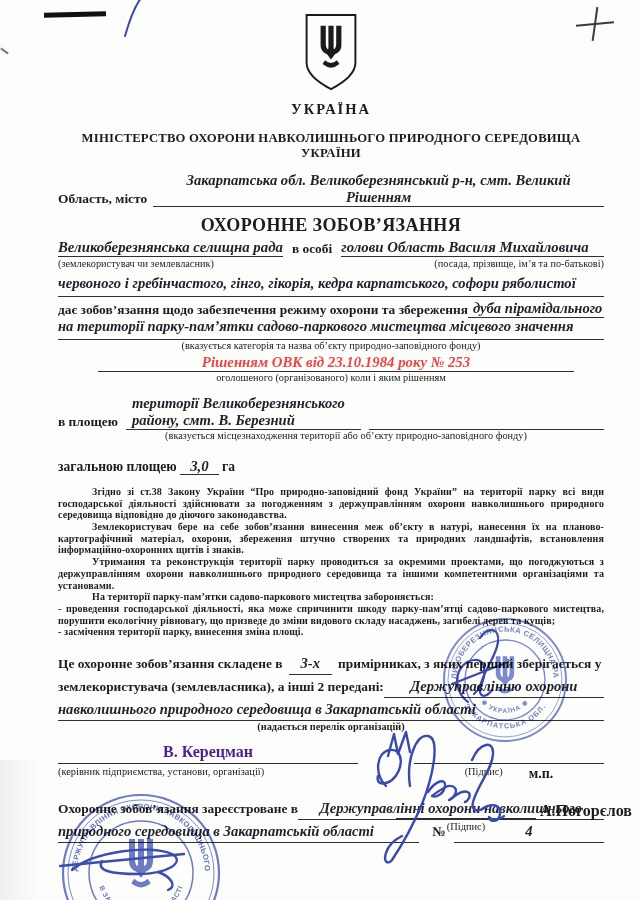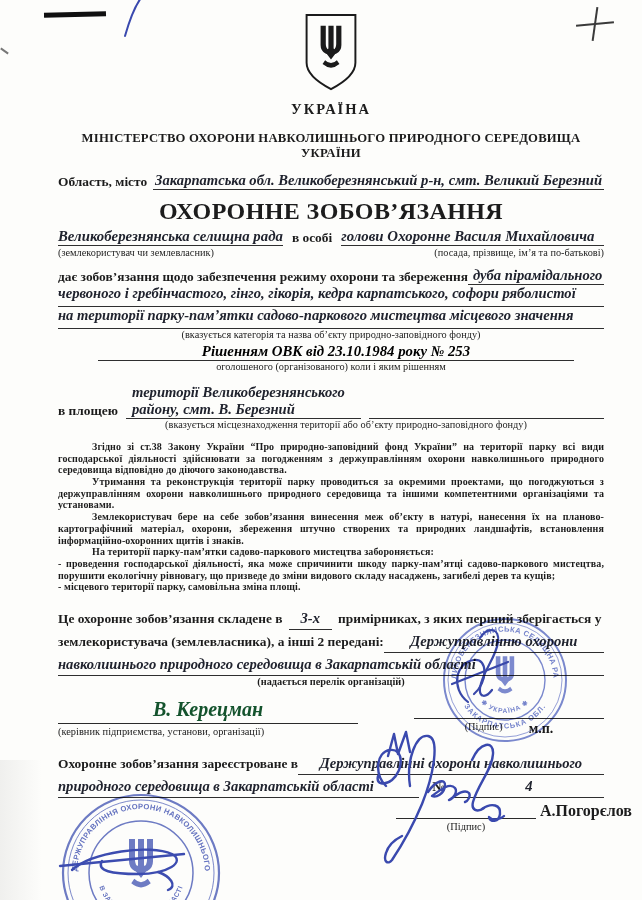--- a/index.html
+++ b/index.html
@@ -20,34 +20,34 @@
   }
   .fline{display:flex;align-items:flex-end;}
   .fill{flex:1;}
 
   
   .emblem-wrap{text-align:center;margin-top:4px;}
   .country{font-weight:bold;font-size:14.5px;letter-spacing:2px;margin-top:3px;}
   .ministry{font-weight:bold;font-size:12.7px;margin-top:13px;letter-spacing:.2px;}
   .region{margin-top:11px;}
   .region .val{flex:1;margin-left:6px;text-align:center;}
-  .doc-title{font-weight:bold;font-size:24px;letter-spacing:.4px;margin-top:8px;}
+  .doc-title{font-weight:bold;font-size:18px;letter-spacing:.4px;margin-top:8px;}
 
   
   .party{margin-top:3px;}
   .party .val{font-size:14.8px;}
   .party .mid{font-weight:bold;font-size:13.4px;padding:0 9px;white-space:nowrap;}
   .party-caps{display:flex;justify-content:space-between;margin-top:1px;}
 
   
   .oblig{margin-top:6px;}
   .oblig .row{min-height:21px;}
   .decision{
     margin:3px 30px 0 40px;border-bottom:1.3px solid #2f2f2f;
-    text-align:center;font-style:italic;font-weight:bold;font-size:14.8px;color:#000000;
+    text-align:center;font-style:italic;font-weight:bold;font-size:14.8px;color:#ef4444;
   }
   .within{margin-top:12px;}
   .within .val{flex:1;margin-left:8px;padding-left:6px;}
   .area{margin-top:17px;font-weight:bold;font-size:13.6px;}
   .area .val{padding:0 10px;font-size:14.8px;}
 
   
   .bodytxt{margin-top:11px;}
   .bodytxt p{
     margin:0;font-weight:bold;font-size:10px;line-height:1.17;
@@ -63,22 +63,22 @@
     border-bottom:1.3px solid #2f2f2f;padding:0 12px;margin:0 6px;
   }
   .copies .val{font-size:14.6px;}
   .copies .sp{white-space:pre;}
 
   
   .sigrow{display:flex;justify-content:space-between;margin-top:9px;}
   .sig-left{width:300px;}
   .sig-right{width:190px;position:relative;}
   .sig-name{
-    text-align:center;font-style:italic;font-weight:bold;font-size:20px;
-    color:#14532d;position:relative;top:2px;
+    text-align:center;font-weight:bold;font-size:16px;
+    color:#4c1d95;position:relative;top:2px;
   }
   .sig-line{border-bottom:1.4px solid #2a2a2a;height:4px;}
   .sig-cap{font-size:10.4px;margin-top:2px;}
   .sig-right .caps{display:flex;justify-content:center;gap:26px;margin-top:2px;}
   .mp{font-weight:bold;font-size:14px;}
   .slash{position:absolute;pointer-events:none;}
 
   
   .reg{margin-top:15px;font-weight:bold;font-size:13.4px;}
   .reg .row{display:flex;align-items:flex-end;line-height:22px;}
@@ -128,63 +128,68 @@
       <svg width="64" height="82" viewBox="0 0 64 84">
         <path d="M7,3 H57 V52 Q57,66 32,79 Q7,66 7,52 Z" fill="none" stroke="#1b1b1b" stroke-width="2"></path>
         <use href="#tryzub" x="12" y="8" width="40" height="60" style="color:#1b1b1b"></use>
       </svg>
     </div>
     <div class="country center">УКРАЇНА</div>
     <div class="ministry center">МІНІСТЕРСТВО ОХОРОНИ  НАВКОЛИШНЬОГО ПРИРОДНОГО СЕРЕДОВИЩА УКРАЇНИ</div>
 
     <div class="region fline">
       <span class="lbl">Область, місто</span>
-      <span class="val">Закарпатська обл. Великоберезнянський р-н, смт. Великий Березний</span>
+      <span class="val">Закарпатська обл. Великоберезнянський р-н, смт. Великий Рішенням</span>
     </div>
 
     <div class="doc-title center">ОХОРОННЕ ЗОБОВ’ЯЗАННЯ</div>
 
     <div class="party fline">
       <span class="val">Великоберезнянська селищна рада</span>
       <span class="mid">в особі</span>
-      <span class="val fill">голови Охоронне Василя Михайловича</span>
+      <span class="val fill">голови Область Василя Михайловича</span>
     </div>
     <div class="party-caps">
       <span class="cap">(землекористувач чи землевласник)</span>
       <span class="cap">(посада, прізвище, ім’я  та по-батькові)</span>
     </div>
 
     <div class="oblig">
+      <div class="row val" style="display:block">червоного і гребінчастого, гінго, гікорія, кедра карпатського, софори ряболистої</div>
       <div class="row fline">
         <span class="lbl" style="white-space:normal">дає зобов’язання щодо забезпечення режиму охорони та збереження</span>
         <span class="val fill" style="padding-left:5px">дуба пірамідального</span>
       </div>
-      <div class="row val" style="display:block">червоного і гребінчастого, гінго, гікорія, кедра карпатського, софори ряболистої</div>
       <div class="row val" style="display:block">на території парку-пам’ятки садово-паркового мистецтва місцевого значення</div>
       <div class="cap center">(вказується категорія та назва об’єкту природно-заповідного фонду)</div>
 
       <div class="decision">Рішенням ОВК від 23.10.1984 року № 253</div>
       <div class="cap center">оголошеного (організованого) коли і яким рішенням</div>
 
       <div class="within fline">
         <span class="lbl">в площею</span>
         <span class="val">території Великоберезнянського району, смт. В. Березний</span>
         <span class="val fill"></span>
       </div>
       <div class="cap center" style="padding-left:30px">(вказується місцезнаходження території або об’єкту природно-заповідного фонду)</div>
 
+      <div class="area">
+        <span>загальною площею</span>
+        <span class="val">3,0</span>
+        <span>га</span>
+      </div>
     </div>
 
     <div class="bodytxt">
       <p class="ind">Згідно зі ст.38 Закону України “Про природно-заповідний фонд України” на території парку всі види господарської діяльності здійснювати за погодженням з держуправлінням охорони навколишнього природного середовища відповідно до діючого законодавства.</p>
+      <p class="ind">Землекористувач бере на себе зобов’язання винесення меж об’єкту в натурі, нанесення їх на планово-картографічний матеріал, охорони, збереження штучно створених та природних ландшафтів, встановлення інформаційно-охоронних щитів і знаків.</p>
       <p class="ind">Утримання та реконструкція території парку проводиться за окремими проектами, що погоджуються з держуправлінням охорони навколишнього природного середовища та іншими компетентними організаціями та установами.</p>
-      <p class="ind">Землекористувач бере на себе зобов’язання винесення меж об’єкту в натурі, нанесення їх на планово-картографічний матеріал, охорони, збереження штучно створених та природних ландшафтів, встановлення інформаційно-охоронних щитів і знаків.</p>
       <p class="ind">На території парку-пам’ятки садово-паркового мистецтва забороняється:</p>
       <p>-  проведення господарської діяльності, яка може спричинити шкоду парку-пам’ятці садово-паркового мистецтва, порушити екологічну рівновагу, що призведе до зміни видового складу насаджень, загибелі дерев та кущів;</p>
-      <p>-  місцевого території парку, самовільна зміна площі.</p>
+      <p>-  засмічення території парку, винесення зміна площі.</p>
     </div>
 
     <div class="copies">
       <div class="row">
         <span>Це охоронне зобов’язання складене в</span>
         <span class="count">3-х</span>
         <span>примірниках, з яких перший зберігається у</span>
       </div>
       <div class="row">
         <span class="sp">землекористувача (землевласника), а інші 2 передані:</span>

